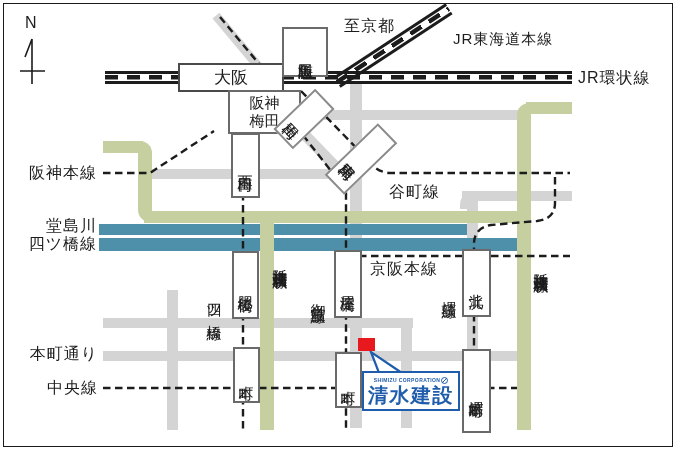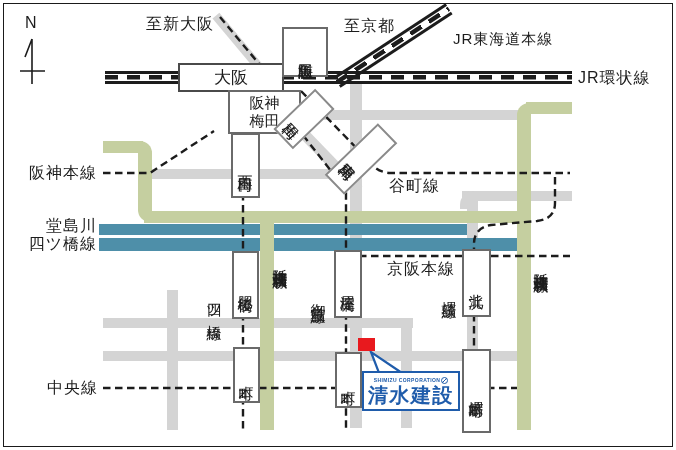--- a/index.html
+++ b/index.html
@@ -129,29 +129,29 @@
 
   <div class="stn v" style="left:335px;top:352px;width:23px;height:52px;">
     <span>本町</span>
   </div>
 
   <div class="stn v" style="left:462px;top:349px;width:25px;height:80px;">
     <span>堺筋本町</span>
   </div>
 
   <div class="n-letter">N</div>
-  <div class="lbl" style="left:146px;top:14px;">至新大阪</div>
   <div class="lbl" style="left:344px;top:16px;">至京都</div>
   <div class="lbl" style="left:425px;top:30px;font-size:15px;margin-left:28px;">JR東海道本線</div>
   <div class="lbl" style="left:578px;top:68px;">JR環状線</div>
   <div class="lbl r" style="left:8px;top:163px;width:89px;">阪神本線</div>
-  <div class="lbl" style="left:389px;top:176px;">谷町線</div>
+  <div class="lbl" style="left:389px;top:182px;">谷町線</div>
   <div class="lbl r" style="left:8px;top:216px;width:89px;">堂島川</div>
   <div class="lbl r" style="left:8px;top:234px;width:89px;">四ツ橋線</div>
-  <div class="lbl" style="left:387px;top:259px;">京阪本線</div>
+  <div class="lbl" style="left:370px;top:259px;">京阪本線</div>
+  <div class="lbl r" style="left:8px;top:344px;width:90px;">本町通り</div>
   <div class="lbl r" style="left:8px;top:378px;width:90px;">中央線</div>
 
   <div class="vlbl" style="left:207px;top:292px;">四ツ橋線</div>
   <div class="vlbl" style="left:311px;top:292px;">御堂筋線</div>
   <div class="vlbl" style="left:442px;top:289px;">堺筋線</div>
   <div class="vlbl" style="left:273px;top:257px;letter-spacing:1px;">阪神高速環状線</div>
   <div class="vlbl" style="left:534px;top:261px;letter-spacing:1px;">阪神高速環状線</div>
 
   <svg class="overlay top" width="676" height="450" viewBox="0 0 676 450" style="pointer-events:none;">
     <polygon points="371,352 379,373 402,373" fill="#ffffff" stroke="#1f5cab" stroke-width="2.2"></polygon>

